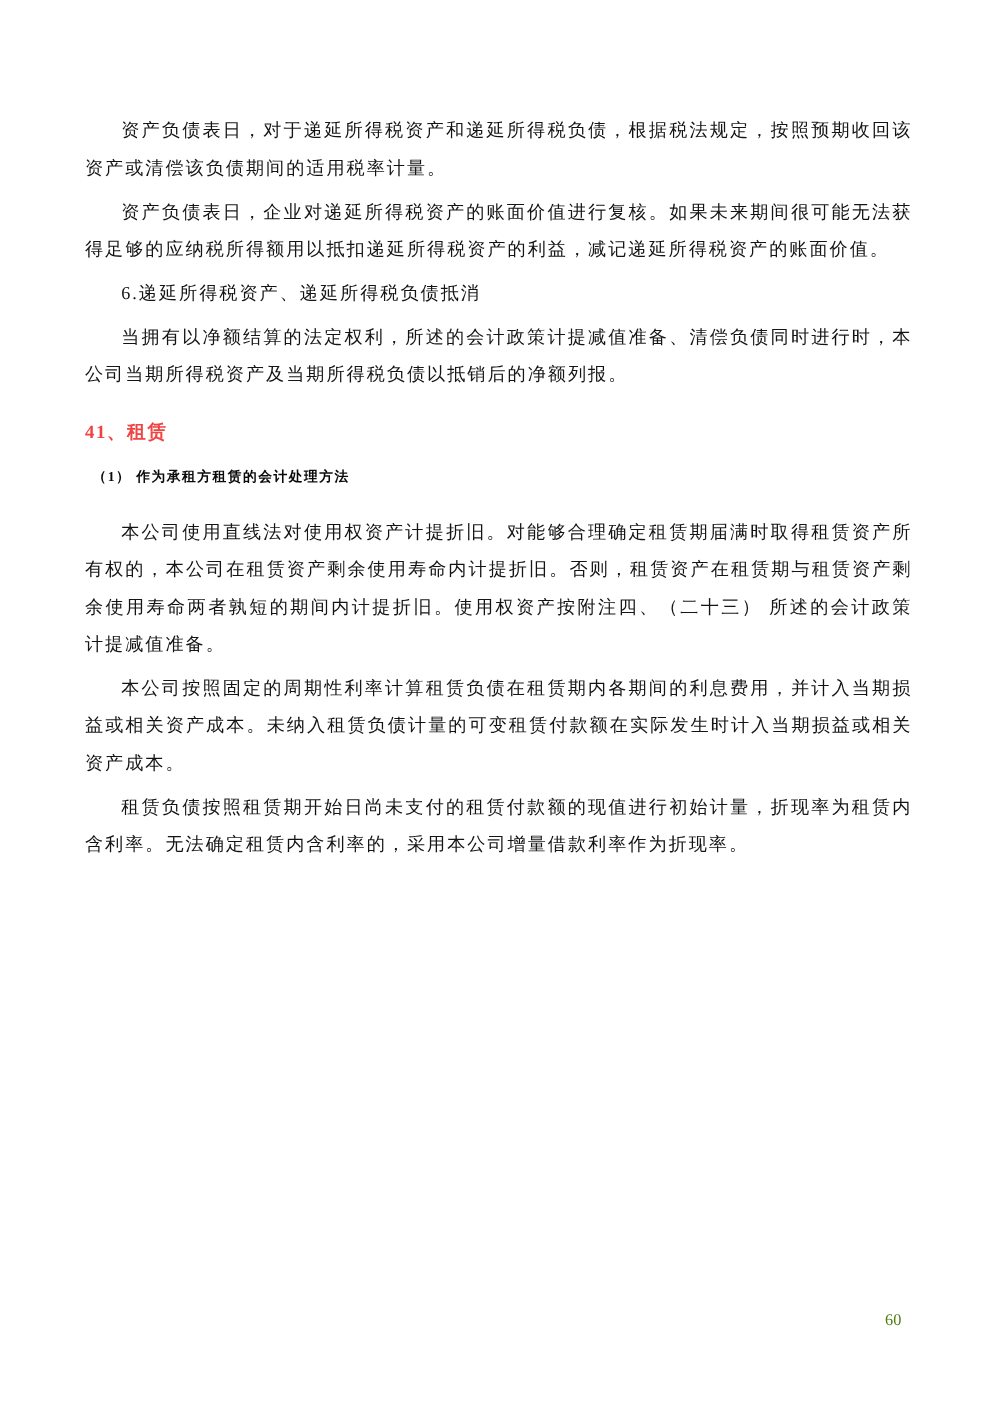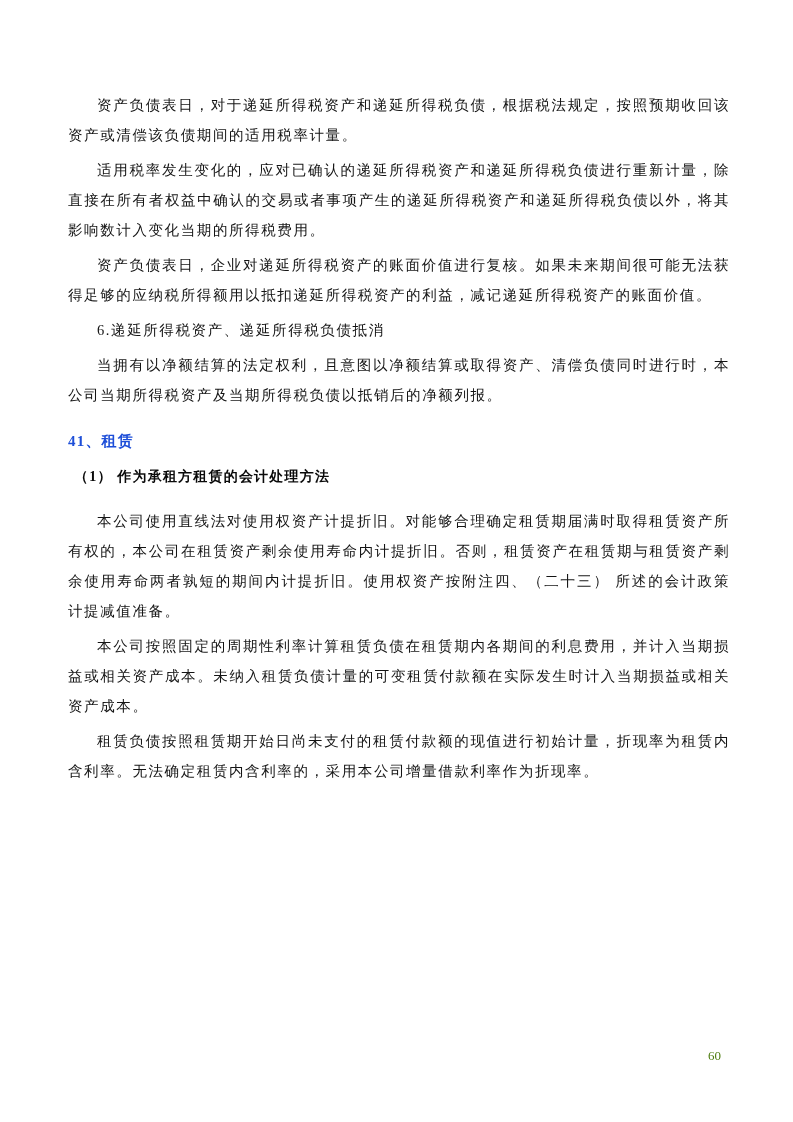--- a/index.html
+++ b/index.html
@@ -28,25 +28,25 @@
     text-align-last: left;
     text-indent: 2em;
     color: #141414;
   }
   .body-text h2.sec-heading {
     margin: 16px 0 6px 0;
     font-size: 15px;
     line-height: 30px;
     font-weight: bold;
     letter-spacing: 1.2px;
-    color: #1d4ed8;
+    color: #ef4444;
   }
   .body-text h3.sub-heading {
     margin: 0 0 14px 0;
-    font-size: 14px;
+    font-size: 11px;
     line-height: 30px;
     font-weight: bold;
     letter-spacing: 1.2px;
     padding-left: 6px;
     color: #0a0a0a;
   }
   .page-footer {
     position: absolute;
     right: 72px;
     bottom: 58px;
@@ -54,24 +54,23 @@
     color: #4d7c0f;
     font-family: "Liberation Serif", "DejaVu Serif", serif;
   }
 </style>
 </head>
 <body>
 
 <div class="page">
   <div class="body-text">
     <p>资产负债表日，对于递延所得税资产和递延所得税负债，根据税法规定，按照预期收回该资产或清偿该负债期间的适用税率计量。</p>
-    <p>适用税率发生变化的，应对已确认的递延所得税资产和递延所得税负债进行重新计量，除直接在所有者权益中确认的交易或者事项产生的递延所得税资产和递延所得税负债以外，将其影响数计入变化当期的所得税费用。</p>
     <p>资产负债表日，企业对递延所得税资产的账面价值进行复核。如果未来期间很可能无法获得足够的应纳税所得额用以抵扣递延所得税资产的利益，减记递延所得税资产的账面价值。</p>
     <p>6.递延所得税资产、递延所得税负债抵消</p>
-    <p>当拥有以净额结算的法定权利，且意图以净额结算或取得资产、清偿负债同时进行时，本公司当期所得税资产及当期所得税负债以抵销后的净额列报。</p>
+    <p>当拥有以净额结算的法定权利，所述的会计政策计提减值准备、清偿负债同时进行时，本公司当期所得税资产及当期所得税负债以抵销后的净额列报。</p>
     <h2 class="sec-heading">41、租赁</h2>
     <h3 class="sub-heading">（1）  作为承租方租赁的会计处理方法</h3>
     <p>本公司使用直线法对使用权资产计提折旧。对能够合理确定租赁期届满时取得租赁资产所有权的，本公司在租赁资产剩余使用寿命内计提折旧。否则，租赁资产在租赁期与租赁资产剩余使用寿命两者孰短的期间内计提折旧。使用权资产按附注四、（二十三） 所述的会计政策计提减值准备。</p>
     <p>本公司按照固定的周期性利率计算租赁负债在租赁期内各期间的利息费用，并计入当期损益或相关资产成本。未纳入租赁负债计量的可变租赁付款额在实际发生时计入当期损益或相关资产成本。</p>
     <p>租赁负债按照租赁期开始日尚未支付的租赁付款额的现值进行初始计量，折现率为租赁内含利率。无法确定租赁内含利率的，采用本公司增量借款利率作为折现率。</p>
   </div>
   <div class="page-footer">60</div>
 </div>
 
 </body></html>

